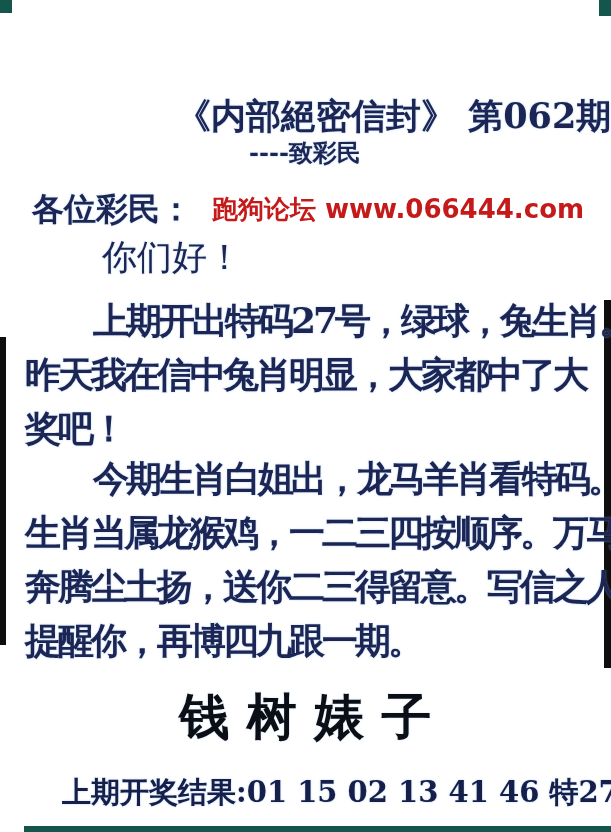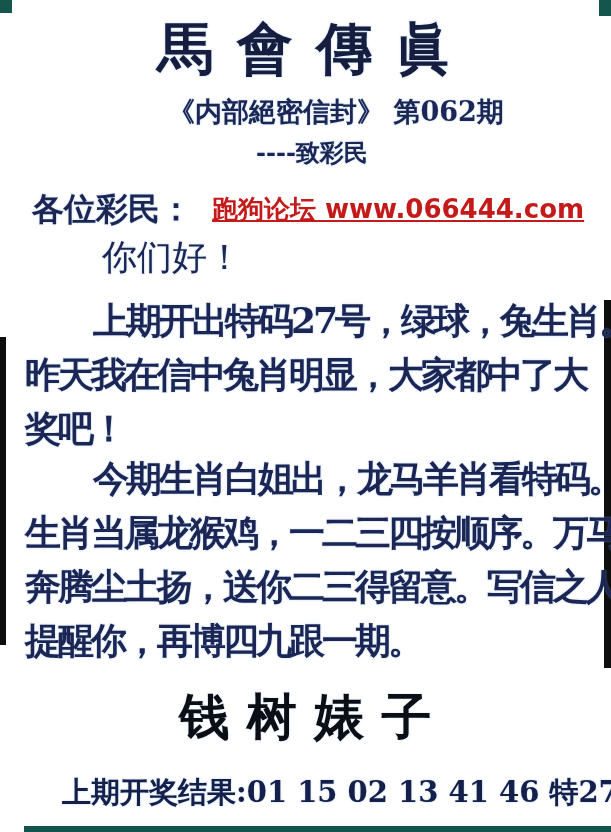--- a/index.html
+++ b/index.html
@@ -32,42 +32,41 @@
   .title {
     top: 20px; left: 0; width: 100%;
     text-align: center;
     font-size: 56px;
     font-weight: bold;
     color: #161d3e;
     letter-spacing: 2px;
     margin: 0;
   }
   .subtitle {
-    top: 98px; left: 168px;
-    font-size: 27px;
+    top: 98px; left: 176px;
+    font-size: 35px;
     font-weight: bold;
   }
   .dedication {
-    top: 141px; left: 256px;
+    top: 141px; left: 249px;
     font-size: 24px;
     font-weight: bold;
   }
   .salutation {
     top: 193px; left: 32px;
     font-size: 32px;
     font-weight: bold;
   }
   .watermark {
     top: 196px; left: 212px;
     font-family: "DejaVu Sans", sans-serif;
     font-size: 26px;
     font-weight: bold;
     color: #c41a1a;
     text-shadow: none;
-    text-decoration: underline;
   }
   .greeting {
     top: 240px; left: 102px;
     font-size: 35px;
     font-weight: normal;
   }
   .bodyline {
     font-size: 36px;
     font-weight: bold;
     letter-spacing: -3px;
@@ -99,21 +98,20 @@
 <body>
 
 <div class="sheet">
 
   <div class="corner-tl"></div>
   <div class="corner-tr"></div>
   <div class="bar-left"></div>
   <div class="bar-right"></div>
   <div class="bar-bottom"></div>
 
-  <h1 class="txt title">馬 會 傳 眞</h1>
   <div class="txt subtitle">《内部絕密信封》 第062期</div>
   <div class="txt dedication">----致彩民</div>
 
   <div class="txt salutation">各位彩民：</div>
   <div class="txt watermark">跑狗论坛 www.066444.com</div>
   <div class="txt greeting">你们好！</div>
 
   <div class="txt bodyline p1l1">上期开出特码27号，绿球，兔生肖。</div>
   <div class="txt bodyline p1l3">奖吧！</div>
   <div class="txt bodyline p1l2">昨天我在信中兔肖明显，大家都中了大</div>

